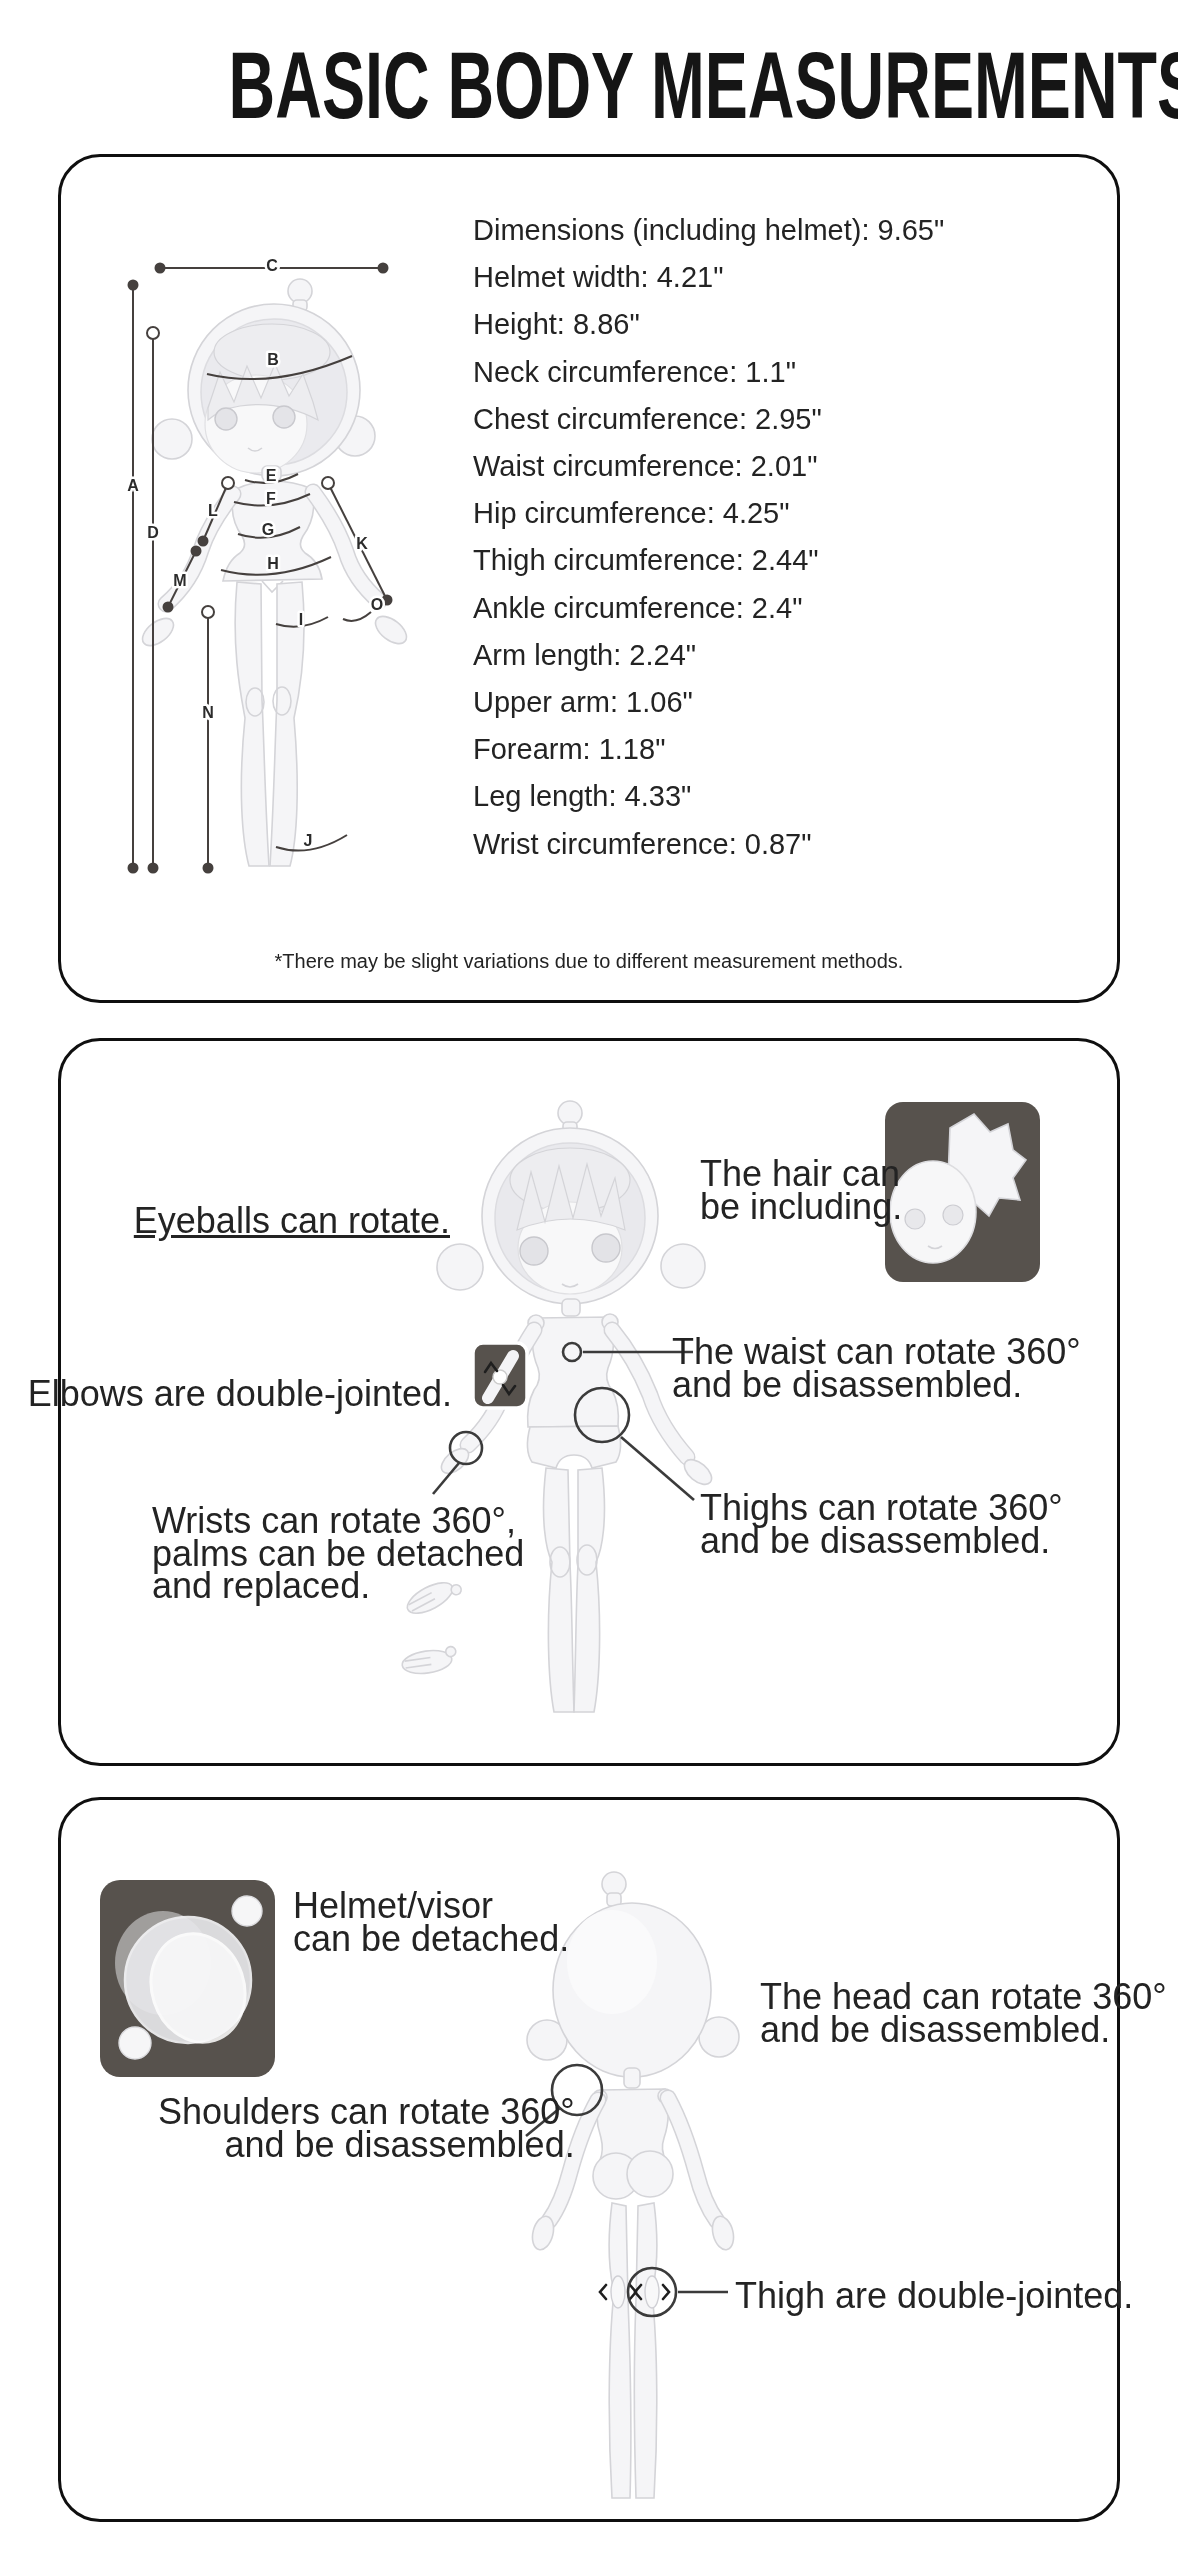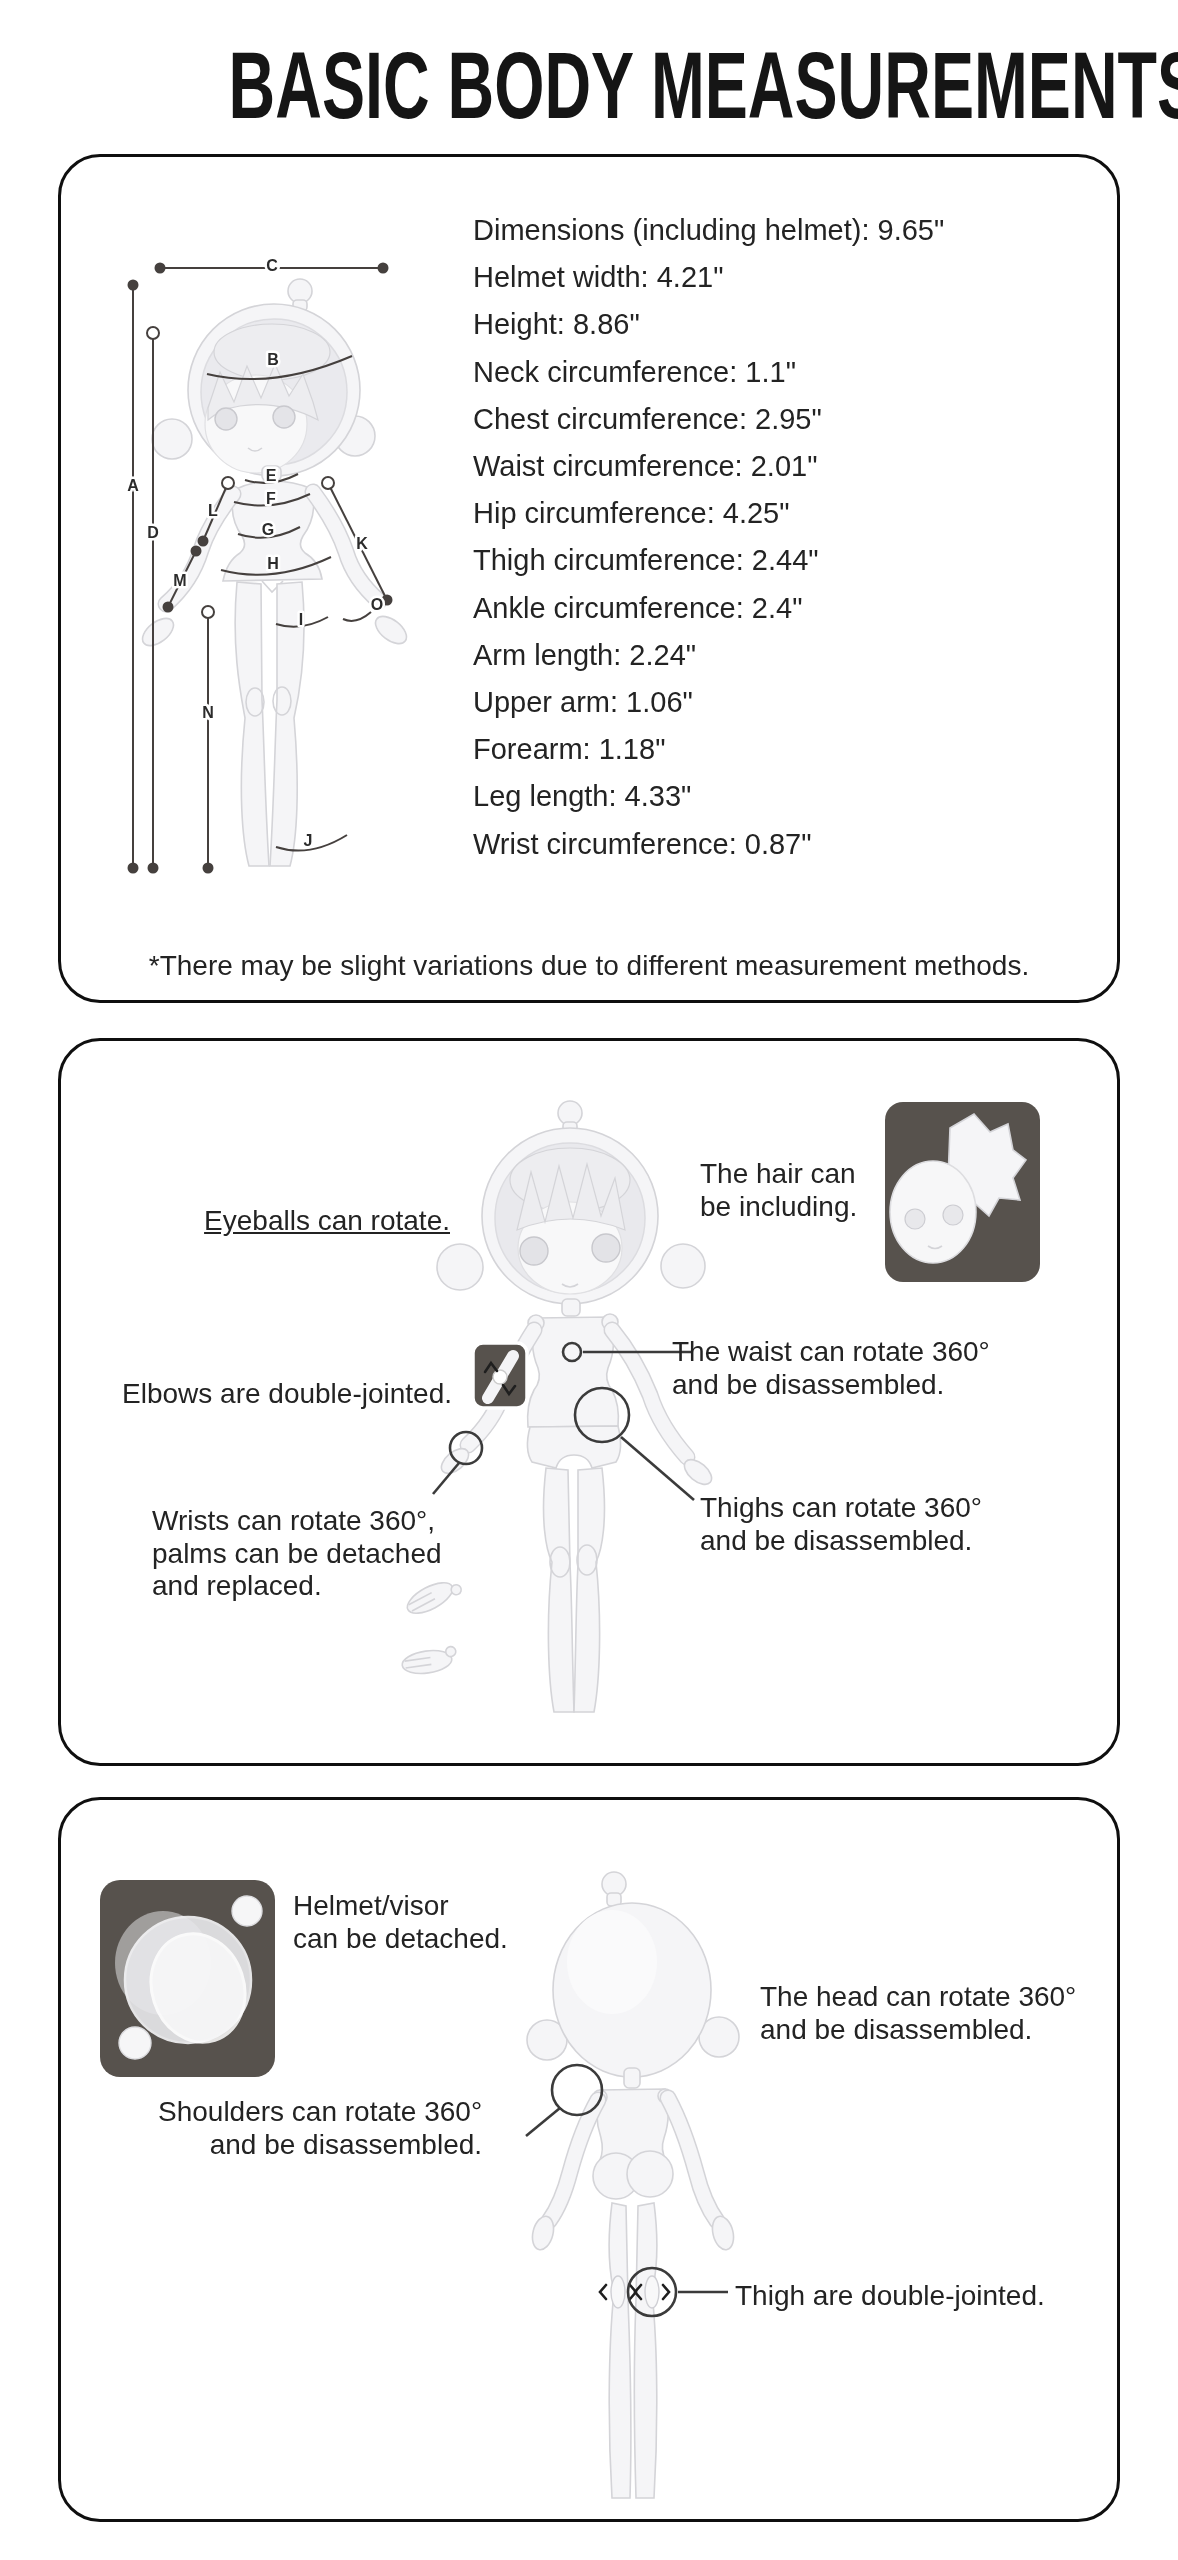--- a/index.html
+++ b/index.html
@@ -23,23 +23,23 @@
   svg.layer { position:absolute; display:block; }
   #svg1 { left:58px; top:154px; }
   #svg2 { left:58px; top:1038px; }
   #svg3 { left:58px; top:1797px; }
   .mlist {
     position:absolute; left:473px; top:207px;
     font-size:29px; line-height:47.2px; color:#232323; white-space:nowrap;
   }
   .footnote {
     position:absolute; left:58px; top:950px; width:1062px; text-align:center;
-    font-size:28px; color:#232323;
-  }
-  .ann { position:absolute; font-size:28px; line-height:32.5px; color:#232323; white-space:nowrap; }
+    font-size:20px; color:#232323;
+  }
+  .ann { position:absolute; font-size:36px; line-height:32.5px; color:#232323; white-space:nowrap; }
   .ann.right { text-align:right; }
   
   .body-fill   { fill:#f5f5f7; stroke:#d4d4d8; stroke-width:1.6; }
   .body-soft   { fill:#ededf0; stroke:#d4d4d8; stroke-width:1.2; }
   .body-stroke { fill:none; stroke:#d4d4d8; stroke-width:1.6; }
   .arm-under   { fill:none; stroke:#d4d4d8; stroke-width:17; stroke-linecap:round; }
   .arm-over    { fill:none; stroke:#f5f5f7; stroke-width:14; stroke-linecap:round; }
   .mline  { stroke:#45403e; stroke-width:2; fill:none; }
   .mdot   { fill:#45403e; }
   .mring  { fill:#ffffff; stroke:#45403e; stroke-width:2; }

